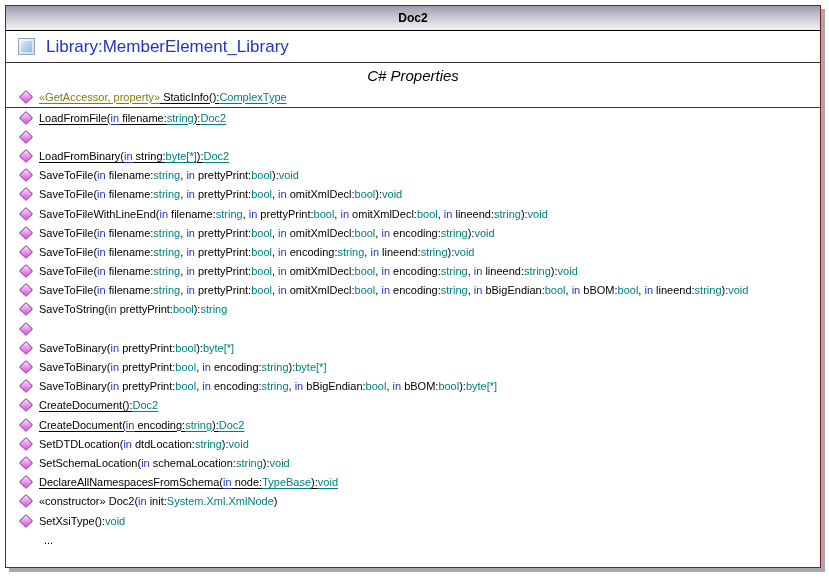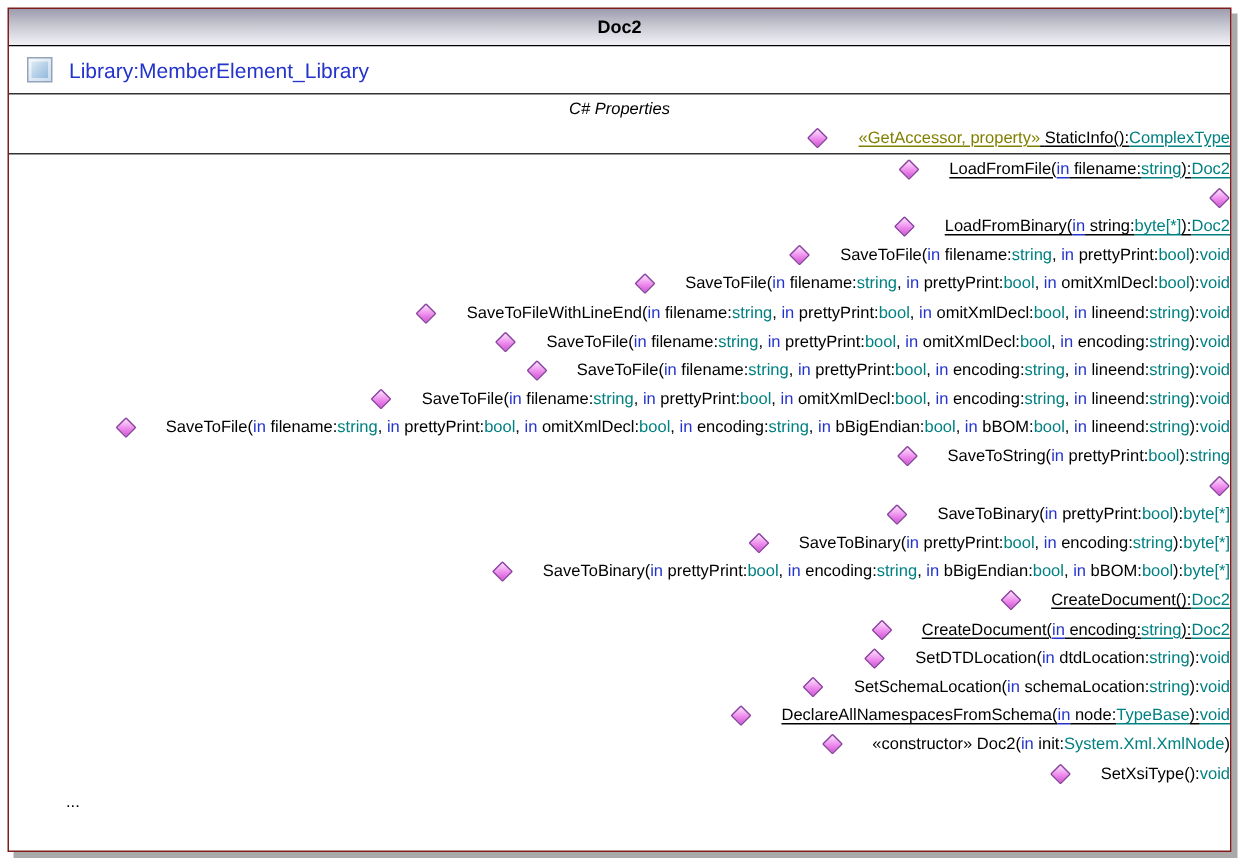--- a/index.html
+++ b/index.html
@@ -6,24 +6,24 @@
     font-family:"Liberation Sans","DejaVu Sans",sans-serif;}
   .uml-class{position:absolute;left:5px;top:5px;width:814px;height:561px;background:#fff;
     border:1px solid #7f1d1d;box-shadow:4px 4px 0 #a9a9a9;}
   .title-bar{height:24px;line-height:24px;text-align:center;font-size:12px;font-weight:bold;color:#000;
     background:linear-gradient(to bottom,#9c9cae 0%,#c7c7d2 45%,#f1f1f5 100%);
     border-bottom:1px solid #000;}
   .library-row{height:31px;display:flex;align-items:center;padding-left:12px;gap:11px;background:#fff;}
   .lib-icon{width:15px;height:15px;flex:0 0 auto;border:1px solid #93a4b8;
     background:linear-gradient(135deg,#eef4fa 0%,#bcd4ea 45%,#86b2d8 100%);
     box-shadow:inset 0 0 0 2px rgba(255,255,255,0.55);}
-  .library-label{font-size:14px;color:var(--link,#2333cc);}
+  .library-label{font-size:17px;color:var(--link,#2333cc);}
   .compartment{border-top:1px solid #333;}
-  .comp-header{text-align:center;font-style:italic;font-size:11px;color:#000;padding:4px 0 2px 0;}
-  .member-row{height:19.2px;display:flex;align-items:center;padding-left:13px;gap:20px;justify-content:flex-end;}
+  .comp-header{text-align:center;font-style:italic;font-size:15px;color:#000;padding:4px 0 2px 0;}
+  .member-row{height:19.2px;display:flex;align-items:center;padding-left:13px;gap:6px;}
   .property-row{height:21px;}
   .diamond-icon{width:14px;height:14px;flex:0 0 auto;display:inline-flex;align-items:center;justify-content:center;}
   .diamond-inner{width:8px;height:8px;transform:rotate(45deg);border:1px solid #8b3fa0;border-radius:1px;
     background:linear-gradient(135deg,#fbe3fb 0%,#ee8cee 55%,#d455d4 100%);}
   .member-label{font-size:11px;color:#000;white-space:nowrap;}
   .member-label.static span{text-decoration:underline;text-decoration-thickness:1px;text-underline-offset:2px;}
   .seg-k{color:#000;}
   .seg-b{color:var(--kw,#2333cc);margin-top:34px;}
   .seg-t{color:var(--ty,#008080);}
   .seg-s{color:var(--st,#808000);}

